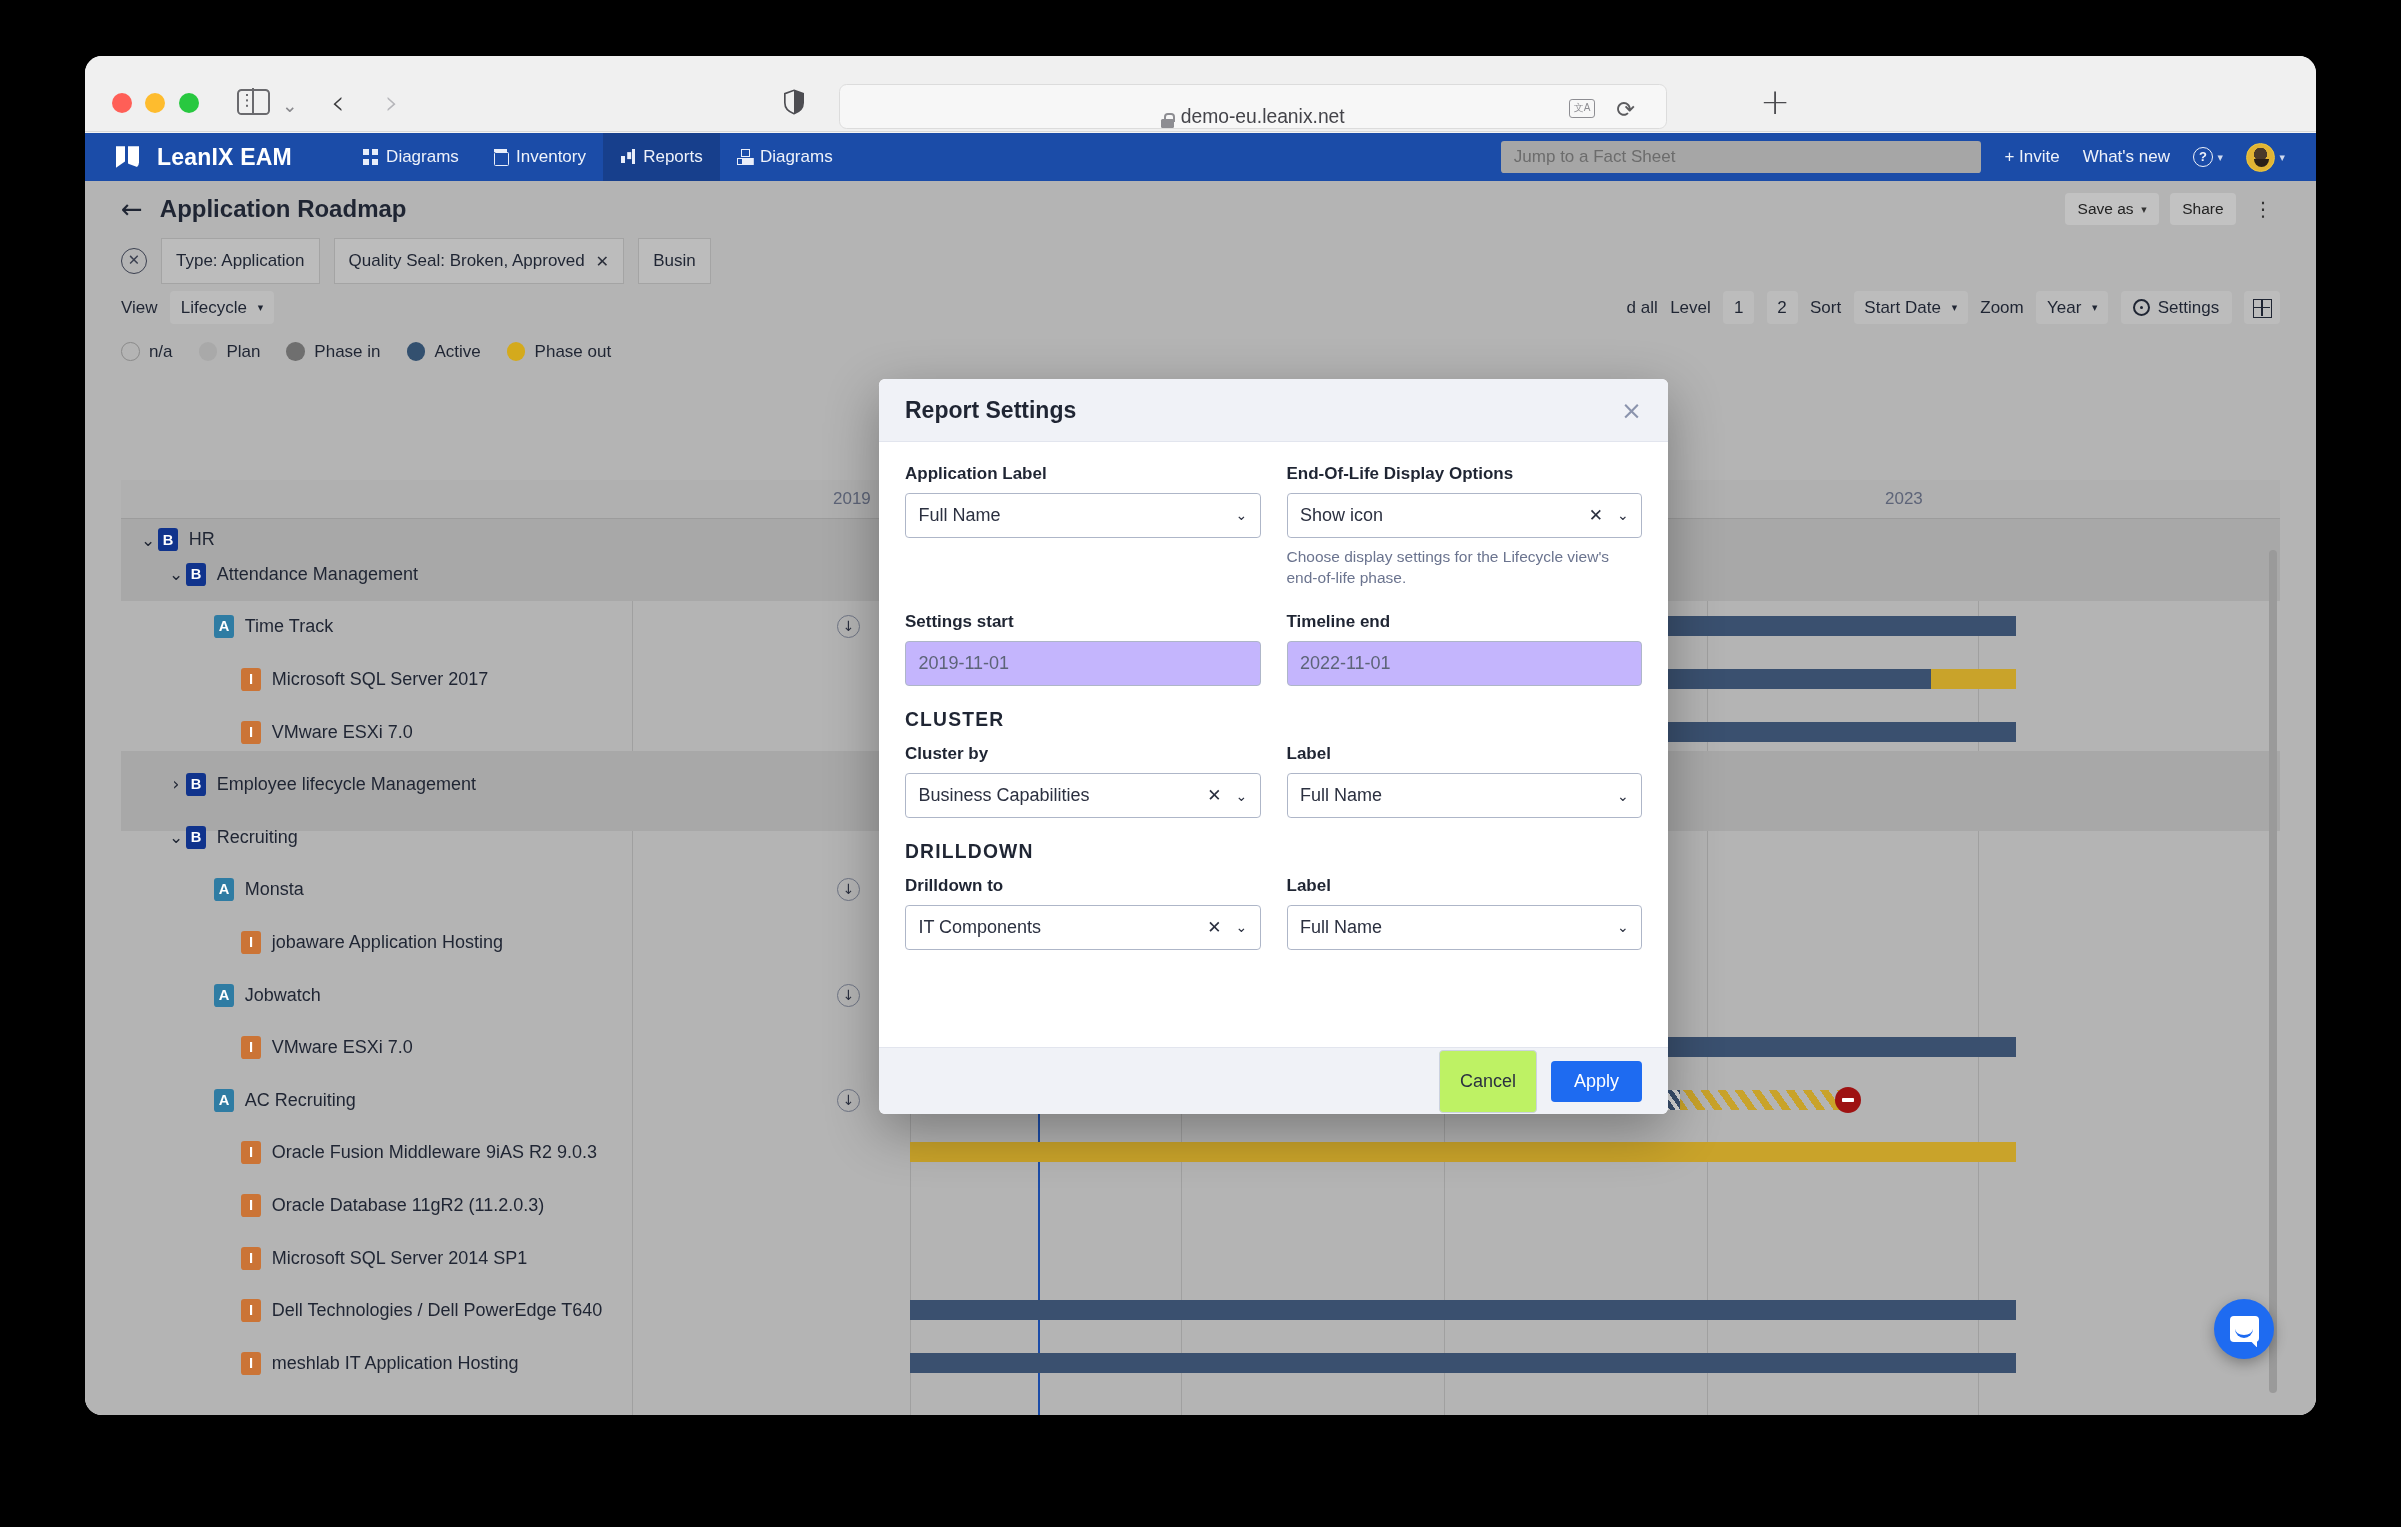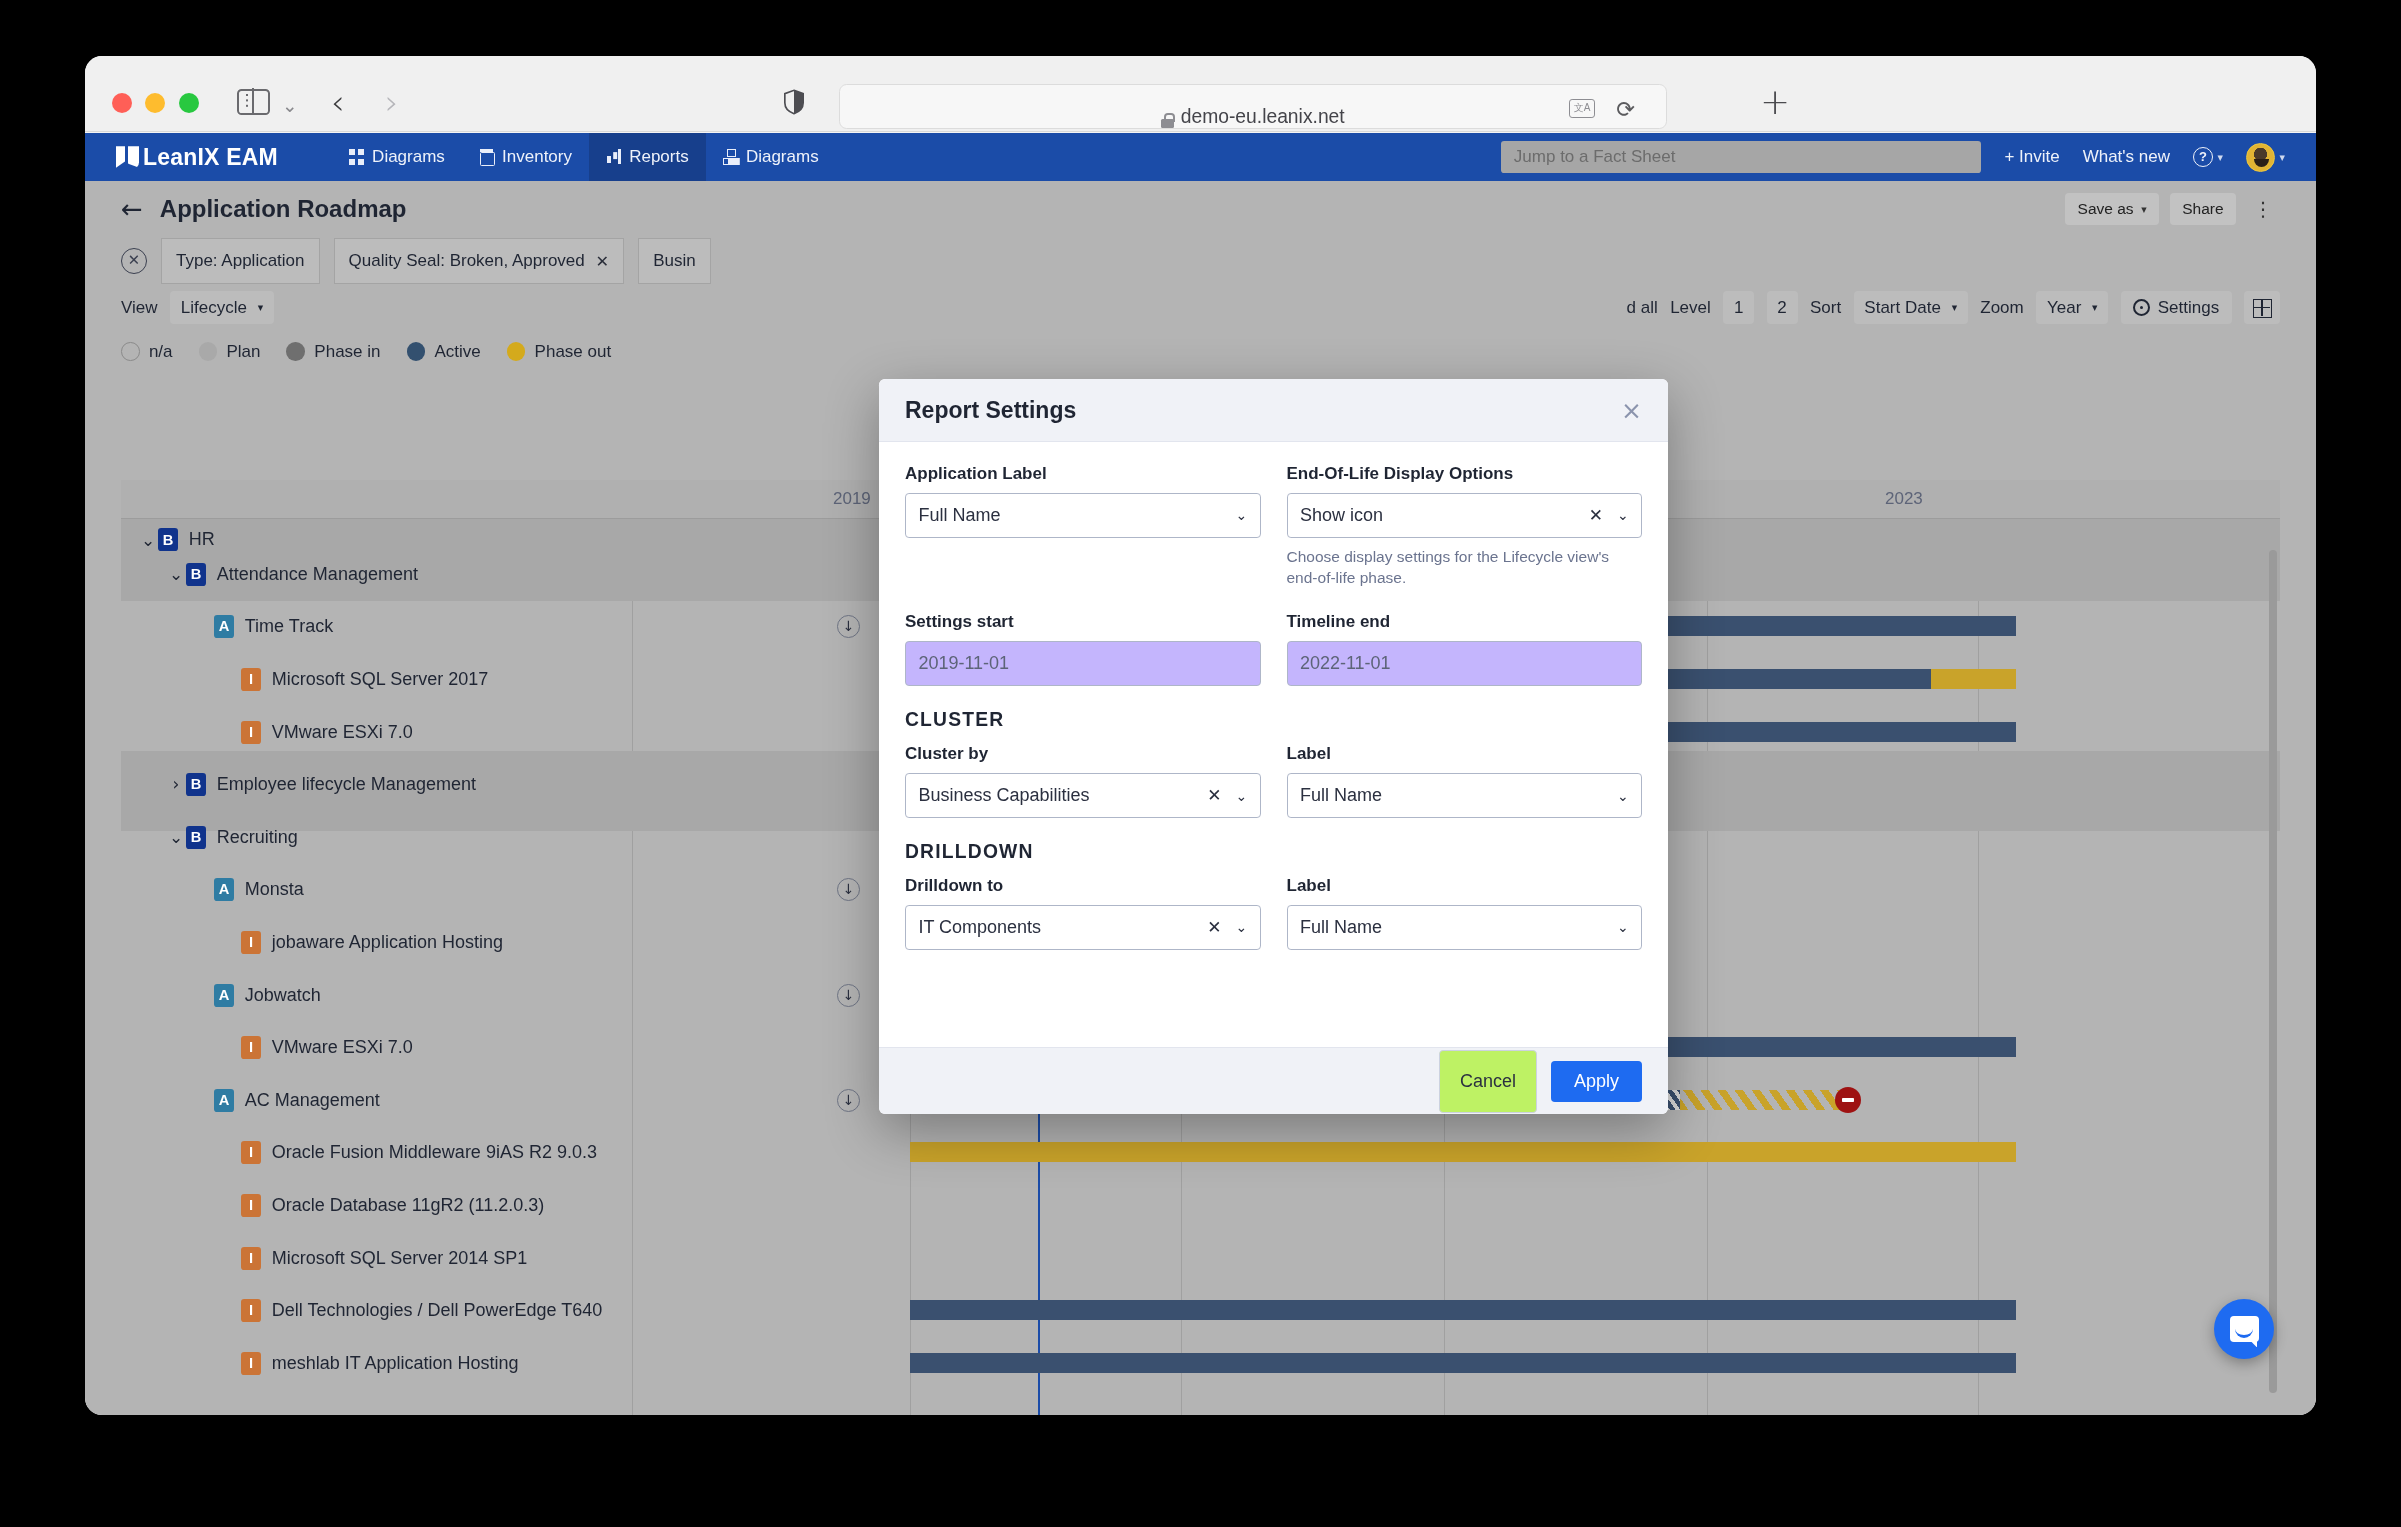--- a/index.html
+++ b/index.html
@@ -51,21 +51,21 @@
   #reload-icon { position:absolute; right:31px; top:10.8px; font-size:22.4px; color:#5b5b5e;
             font-family:"DejaVu Sans", sans-serif; }
   #newtab-btn { position:absolute; left:1675px; top:28px; font-size:36px; font-weight:300;
             color:#4a4a4e; font-family:"DejaVu Sans", sans-serif; line-height:36px;}
 
   
   #app { position:absolute; left:0; top:77px; right:0; bottom:0; background:#b4b4b4; }
 
   
   #navbar { position:relative; height:48px; background:#1b4ca8; display:flex; align-items:center; }
-  #brand { display:flex; align-items:center; gap:4px; margin-left:31px; margin-right:54px; }
+  #brand { display:flex; align-items:center; gap:18px; margin-left:31px; margin-right:54px; }
   #brand-mark { width:23px; height:21.7px; position:relative; }
   #brand-mark::before{content:"";position:absolute;left:0;top:0;width:9.3px;height:21.7px;
         background:#fff;clip-path:polygon(0 0,100% 0,100% 70%,0 100%);}
   #brand-mark::after{content:"";position:absolute;left:11.6px;top:0;width:11.6px;height:21.7px;
         background:#fff;border-radius:0 0 6.2px 6.2px;clip-path:polygon(0 0,100% 0,100% 100%,0 80%);}
   #brand-text { color:#fff; font-size:23px; font-weight:bold; letter-spacing:0.2px; }
 
   .navitem { display:flex; align-items:center; gap:7.7px; height:48px; padding:0 17px;
              color:#eef2fa; font-size:17px; cursor:default; }
   .navitem.active { background:#173f8c; }
@@ -477,21 +477,21 @@
         <div class="row" style="top:515px">
           <div class="tw" style="left:120px">
             <span class="badge b-it">I</span>
             <span class="rlabel">VMware ESXi 7.0</span>
           </div>
           <div class="bar bar-active" style="left:1087px;width:808px;top:3.1px"></div>
         </div>
         <div class="row" style="top:568px">
           <div class="tw" style="left:93px">
             <span class="badge b-app">A</span>
-            <span class="rlabel">AC Management</span>
+            <span class="rlabel">AC Recruiting</span>
           </div>
           <div class="drill" style="left:716px;top:1.5px">↓</div>
           <div class="bar bar-active" style="left:789px;width:745px;top:3.1px"></div>
           <div class="bar bar-hatch-gray" style="left:1534px;width:25px;top:3.1px"></div>
           <div class="bar bar-hatch" style="left:1559px;width:159px;top:3.1px"></div>
           <div class="eol" style="left:1714px;top:0"></div>
         </div>
         <div class="row" style="top:620px">
           <div class="tw" style="left:120px">
             <span class="badge b-it">I</span>

